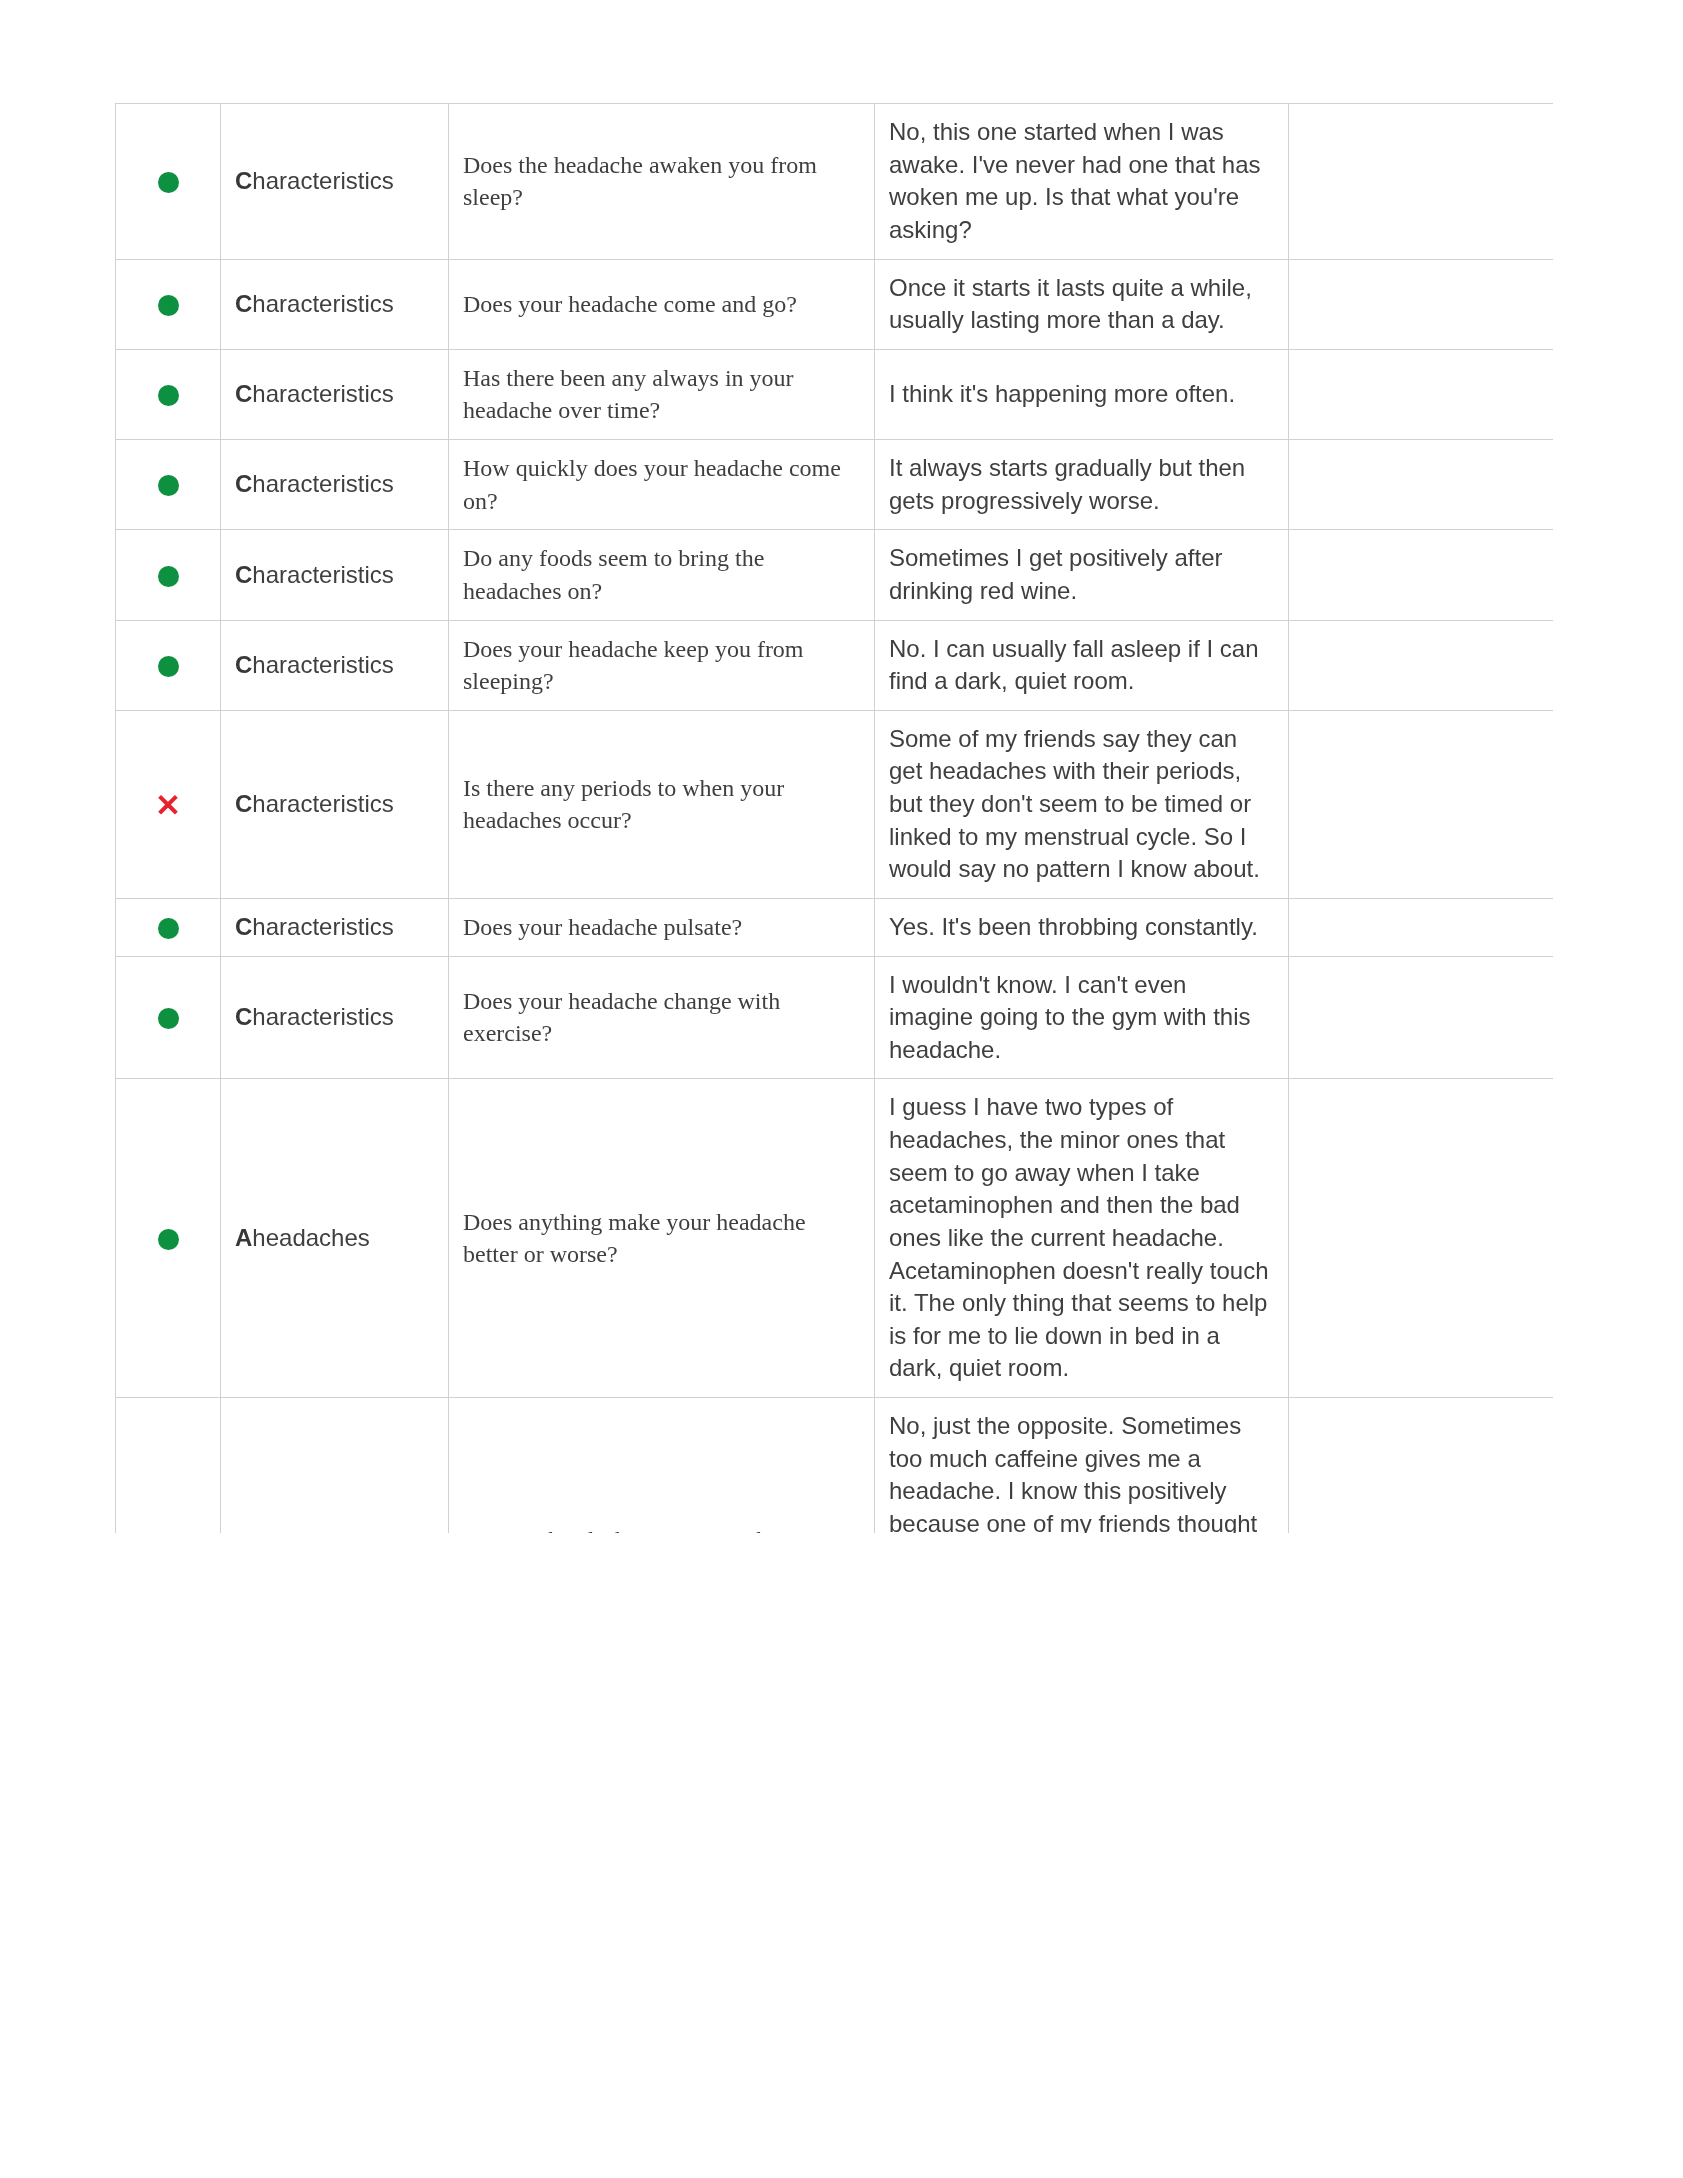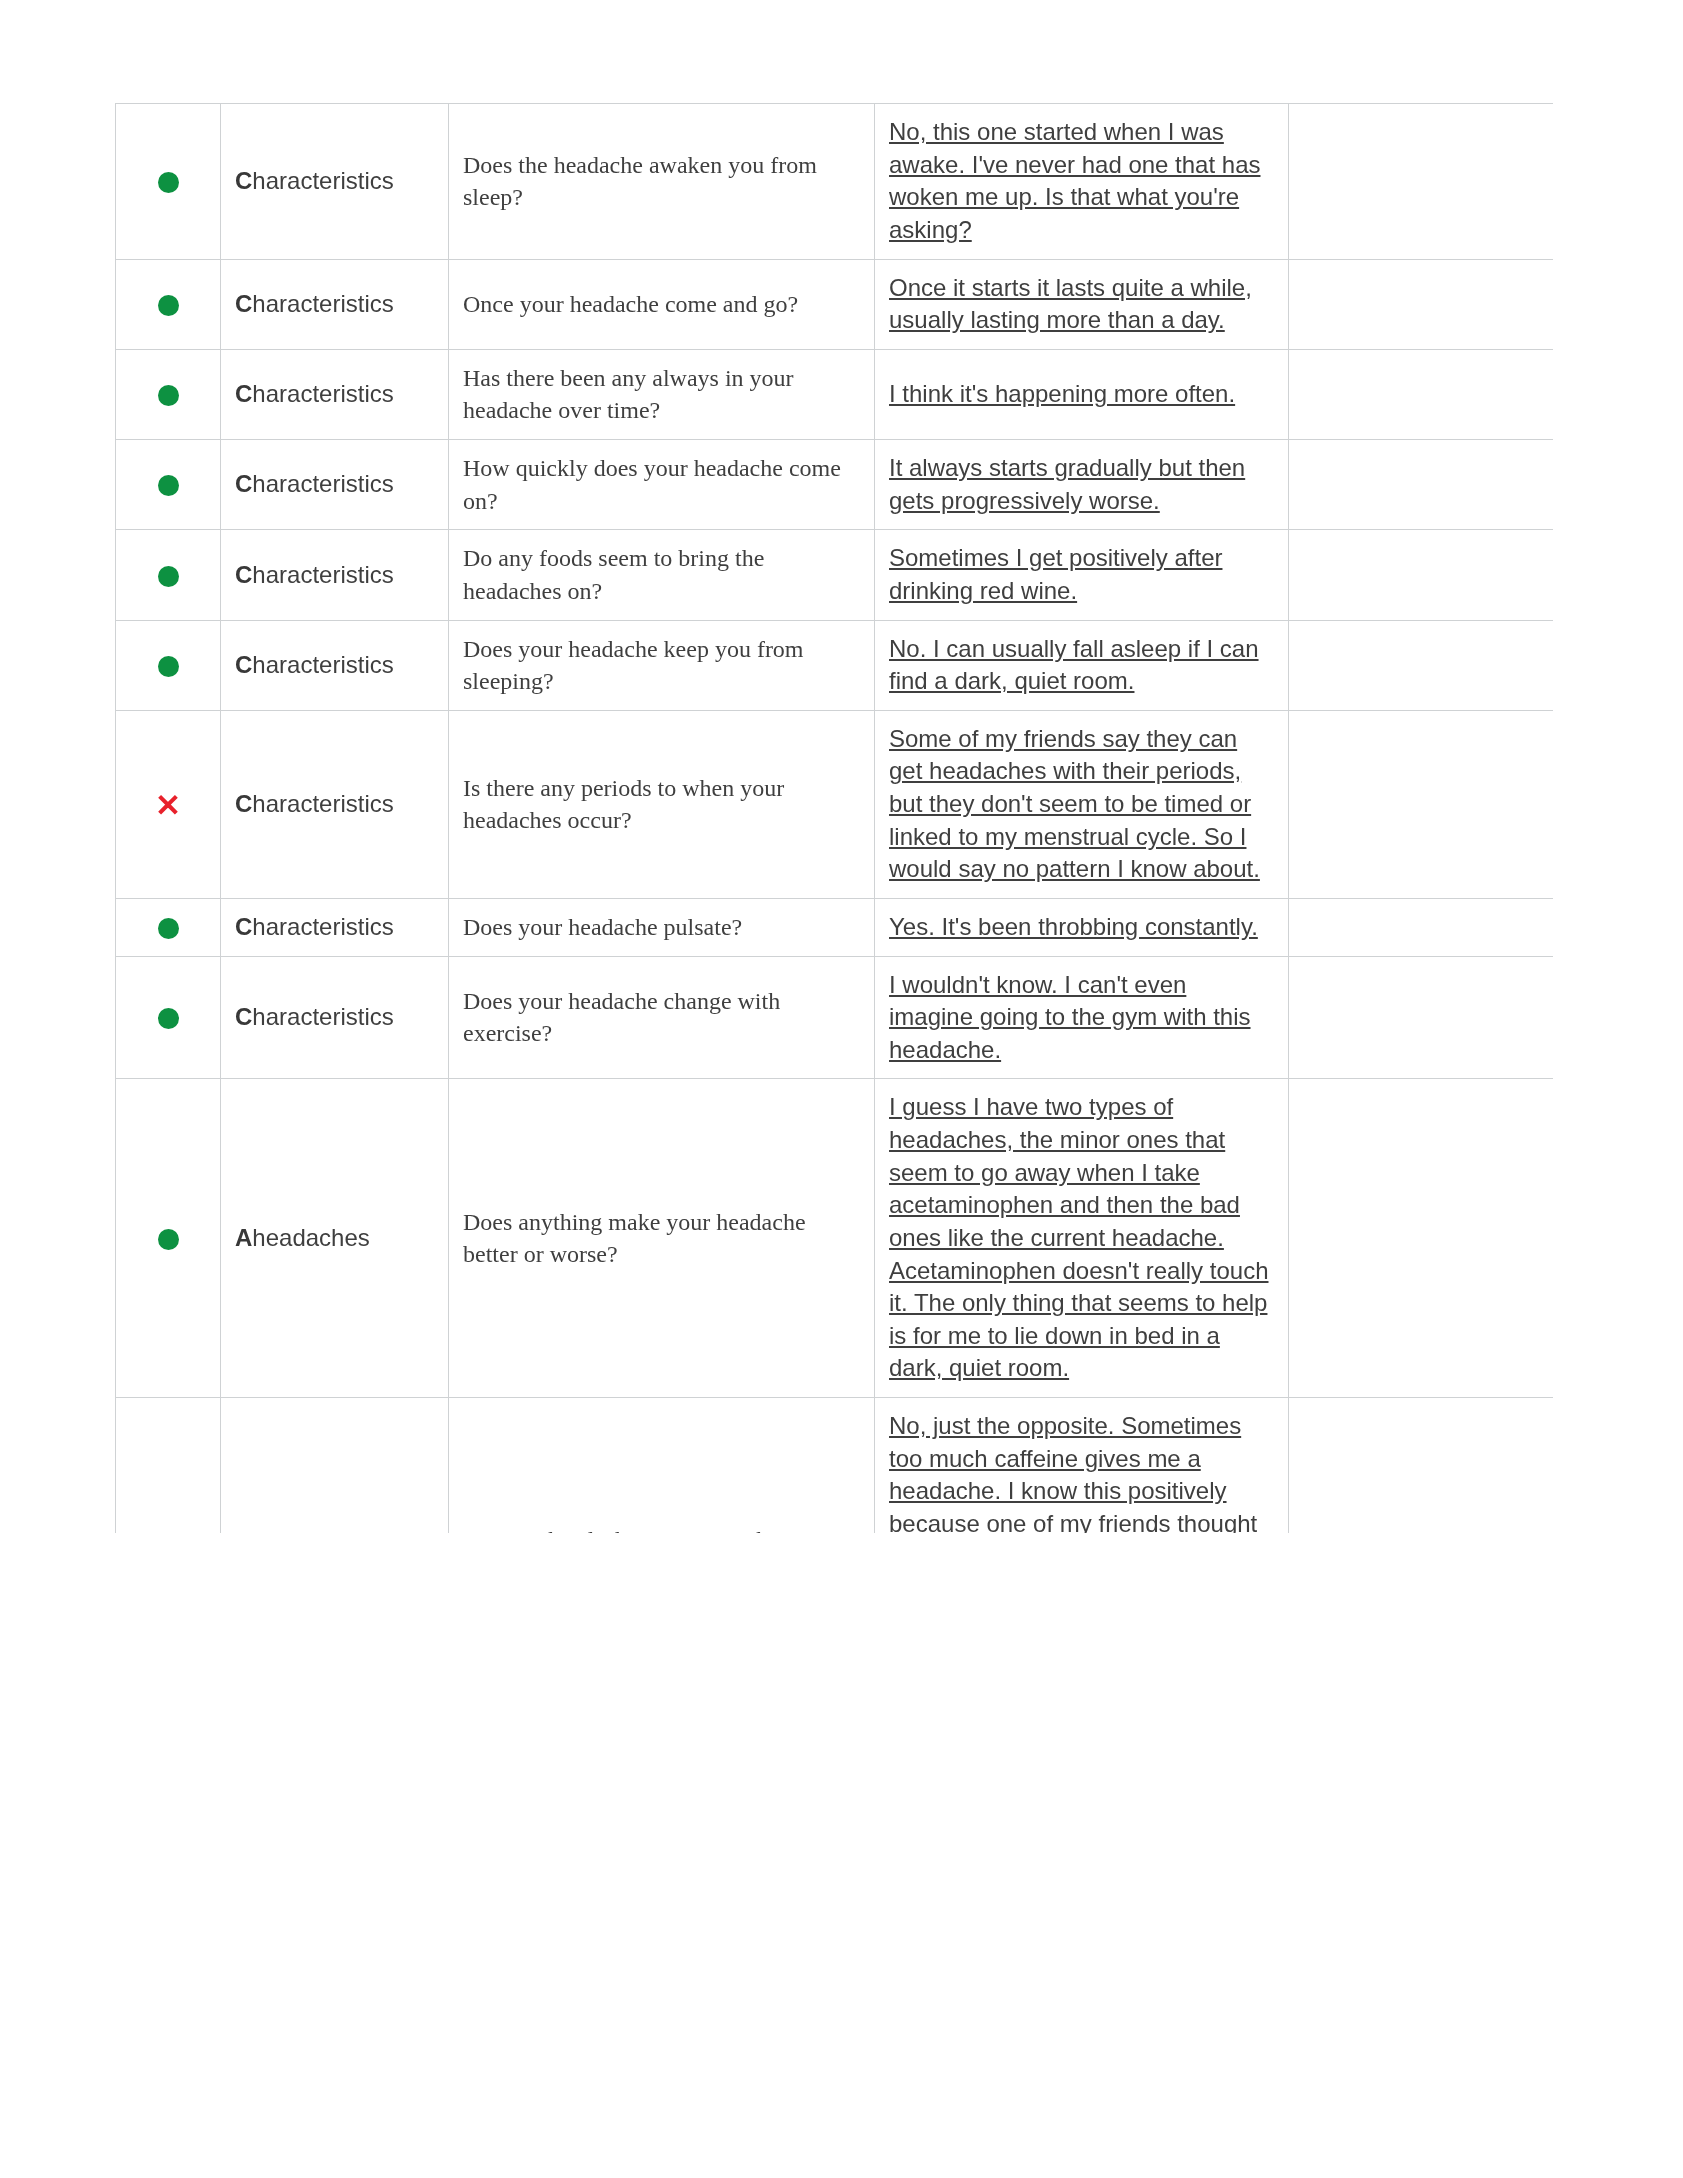--- a/index.html
+++ b/index.html
@@ -68,21 +68,20 @@
   }
   td.category-cell {
     padding-left: 18px;
   }
   td.question-cell {
     padding-left: 16px;
     font-family: Liberation Serif, serif;
   }
   td.answer-cell {
     padding-left: 16px;
-    text-decoration: underline;
   }
   td.notes-cell {
     padding: 12px 14px;
   }
 
   
   .marker-dot {
     display: inline-block;
     width: 21px;
     height: 21px;
@@ -127,21 +126,21 @@
           <tr>
             <td class="status-cell"><span class="marker-dot"></span></td>
             <td class="category-cell"><span class="cat-initial">C</span><span class="cat-rest">haracteristics</span></td>
             <td class="question-cell">Does the headache awaken you from sleep?</td>
             <td class="answer-cell">No, this one started when I was awake. I've never had one that has woken me up. Is that what you're asking?</td>
             <td class="notes-cell"></td>
           </tr>
           <tr>
             <td class="status-cell"><span class="marker-dot"></span></td>
             <td class="category-cell"><span class="cat-initial">C</span><span class="cat-rest">haracteristics</span></td>
-            <td class="question-cell">Once your headache come and go?</td>
+            <td class="question-cell">Does your headache come and go?</td>
             <td class="answer-cell">Once it starts it lasts quite a while, usually lasting more than a day.</td>
             <td class="notes-cell"></td>
           </tr>
           <tr>
             <td class="status-cell"><span class="marker-dot"></span></td>
             <td class="category-cell"><span class="cat-initial">C</span><span class="cat-rest">haracteristics</span></td>
             <td class="question-cell">Has there been any always in your headache over time?</td>
             <td class="answer-cell">I think it's happening more often.</td>
             <td class="notes-cell"></td>
           </tr>

